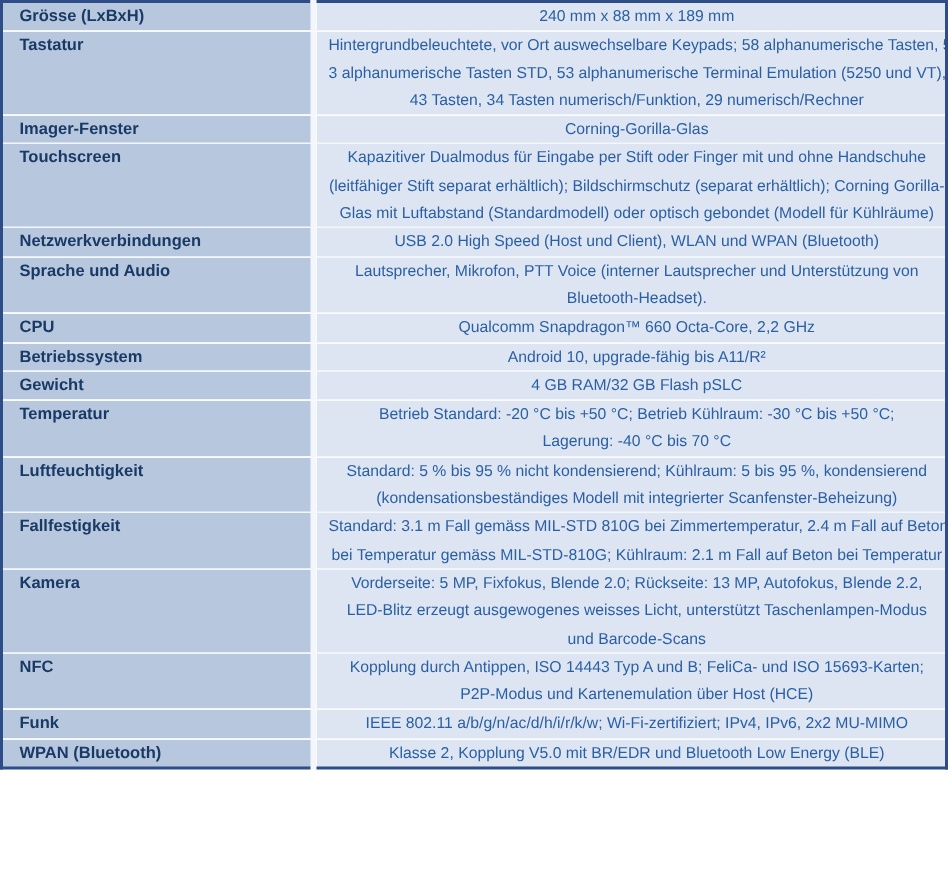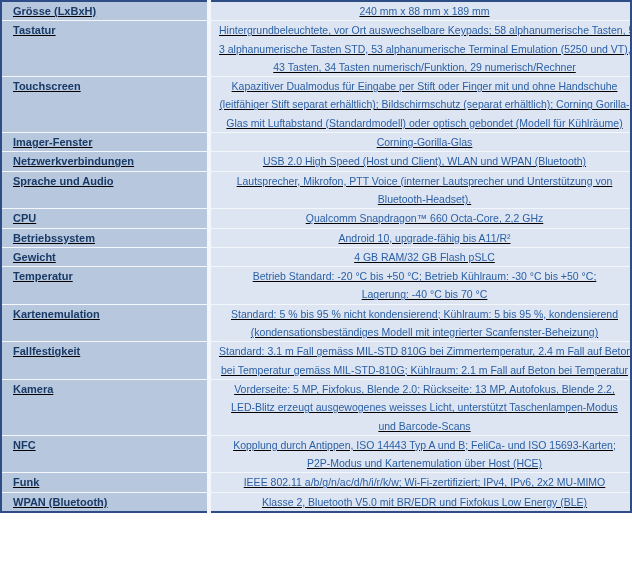--- a/index.html
+++ b/index.html
@@ -8,21 +8,20 @@
     --value-bg:#dce5f1;
     --divider:#f3f7fc;
     --label-text:#1a3a66;
     --value-text:#2b5fa5;
     --page-bg:#ffffff;
   }
   html,body{margin:0;padding:0;background:var(--page-bg);}
   .spec-table-wrap{
     width:632px;height:588px;box-sizing:border-box;overflow:hidden;
     font-family:"Liberation Sans","DejaVu Sans",sans-serif;
-    text-decoration:underline;
   }
   table.spec-table{
     width:632px;border-collapse:collapse;table-layout:fixed;
     border:2px solid var(--outer-border);
   }
   table.spec-table td{
     vertical-align:top;
     line-height:18.3px;
     white-space:pre;
     overflow:hidden;
@@ -58,28 +57,28 @@
         <td class="label-cell">Grösse (LxBxH)</td>
         <td class="value-cell">240 mm x 88 mm x 189 mm</td>
       </tr>
       <tr class="spec-row">
         <td class="label-cell">Tastatur</td>
         <td class="value-cell">Hintergrundbeleuchtete, vor Ort auswechselbare Keypads; 58 alphanumerische Tasten, 5
 3 alphanumerische Tasten STD, 53 alphanumerische Terminal Emulation (5250 und VT),
 43 Tasten, 34 Tasten numerisch/Funktion, 29 numerisch/Rechner</td>
       </tr>
       <tr class="spec-row">
+        <td class="label-cell">Imager-Fenster</td>
+        <td class="value-cell">Corning-Gorilla-Glas</td>
+      </tr>
+      <tr class="spec-row">
         <td class="label-cell">Touchscreen</td>
         <td class="value-cell">Kapazitiver Dualmodus für Eingabe per Stift oder Finger mit und ohne Handschuhe
 (leitfähiger Stift separat erhältlich); Bildschirmschutz (separat erhältlich); Corning Gorilla-
 Glas mit Luftabstand (Standardmodell) oder optisch gebondet (Modell für Kühlräume)</td>
-      </tr>
-      <tr class="spec-row">
-        <td class="label-cell">Imager-Fenster</td>
-        <td class="value-cell">Corning-Gorilla-Glas</td>
       </tr>
       <tr class="spec-row">
         <td class="label-cell">Netzwerkverbindungen</td>
         <td class="value-cell">USB 2.0 High Speed (Host und Client), WLAN und WPAN (Bluetooth)</td>
       </tr>
       <tr class="spec-row">
         <td class="label-cell">Sprache und Audio</td>
         <td class="value-cell">Lautsprecher, Mikrofon, PTT Voice (interner Lautsprecher und Unterstützung von
 Bluetooth-Headset).</td>
       </tr>
@@ -94,21 +93,21 @@
       <tr class="spec-row">
         <td class="label-cell">Gewicht</td>
         <td class="value-cell">4 GB RAM/32 GB Flash pSLC</td>
       </tr>
       <tr class="spec-row">
         <td class="label-cell">Temperatur</td>
         <td class="value-cell">Betrieb Standard: -20 °C bis +50 °C; Betrieb Kühlraum: -30 °C bis +50 °C;
 Lagerung: -40 °C bis 70 °C</td>
       </tr>
       <tr class="spec-row">
-        <td class="label-cell">Kartenemulation</td>
+        <td class="label-cell">Luftfeuchtigkeit</td>
         <td class="value-cell">Standard: 5 % bis 95 % nicht kondensierend; Kühlraum: 5 bis 95 %, kondensierend
 (kondensationsbeständiges Modell mit integrierter Scanfenster-Beheizung)</td>
       </tr>
       <tr class="spec-row">
         <td class="label-cell">Fallfestigkeit</td>
         <td class="value-cell">Standard: 3.1 m Fall gemäss MIL-STD 810G bei Zimmertemperatur, 2.4 m Fall auf Beton
 bei Temperatur gemäss MIL-STD-810G; Kühlraum: 2.1 m Fall auf Beton bei Temperatur</td>
       </tr>
       <tr class="spec-row">
         <td class="label-cell">Kamera</td>
@@ -120,17 +119,17 @@
         <td class="label-cell">NFC</td>
         <td class="value-cell">Kopplung durch Antippen, ISO 14443 Typ A und B; FeliCa- und ISO 15693-Karten;
 P2P-Modus und Kartenemulation über Host (HCE)</td>
       </tr>
       <tr class="spec-row">
         <td class="label-cell">Funk</td>
         <td class="value-cell">IEEE 802.11 a/b/g/n/ac/d/h/i/r/k/w; Wi-Fi-zertifiziert; IPv4, IPv6, 2x2 MU-MIMO</td>
       </tr>
       <tr class="spec-row">
         <td class="label-cell">WPAN (Bluetooth)</td>
-        <td class="value-cell">Klasse 2, Bluetooth V5.0 mit BR/EDR und Fixfokus Low Energy (BLE)</td>
+        <td class="value-cell">Klasse 2, Kopplung V5.0 mit BR/EDR und Bluetooth Low Energy (BLE)</td>
       </tr>
     </tbody>
   </table>
 </div>
 
 </body></html>

